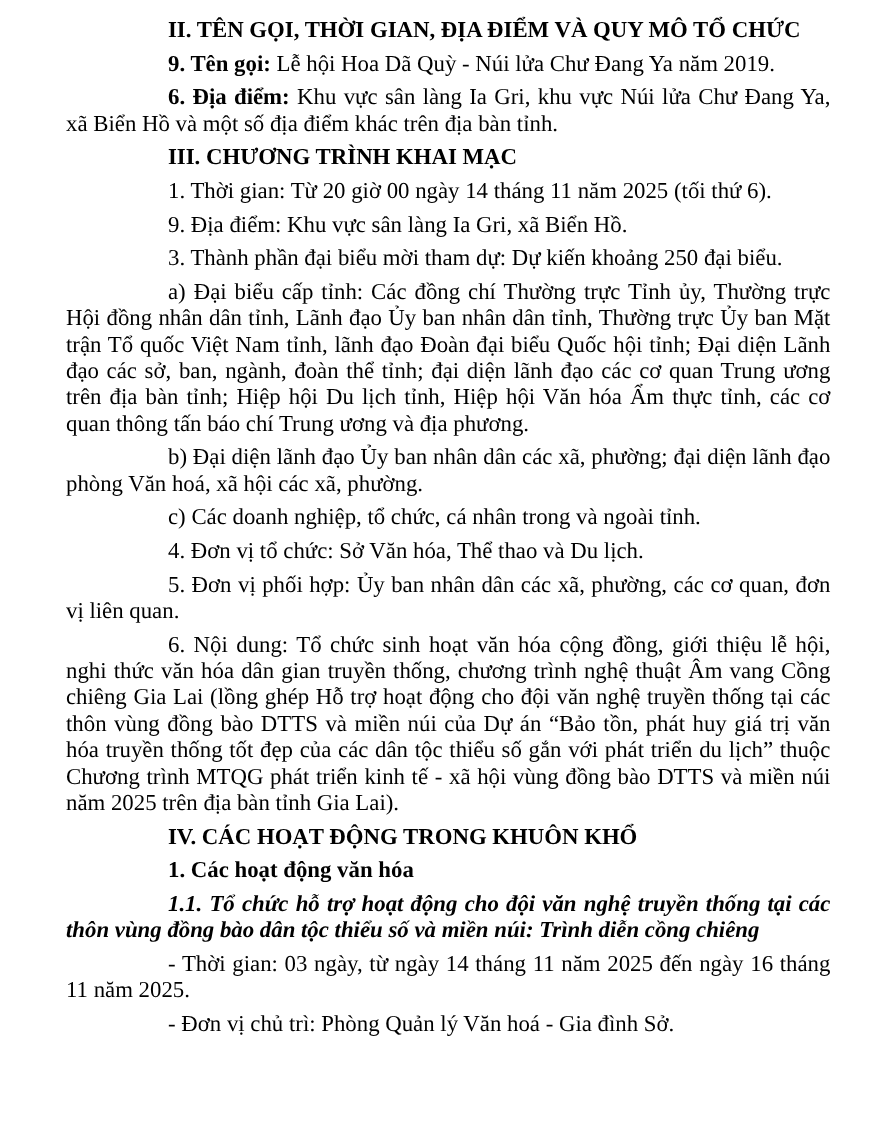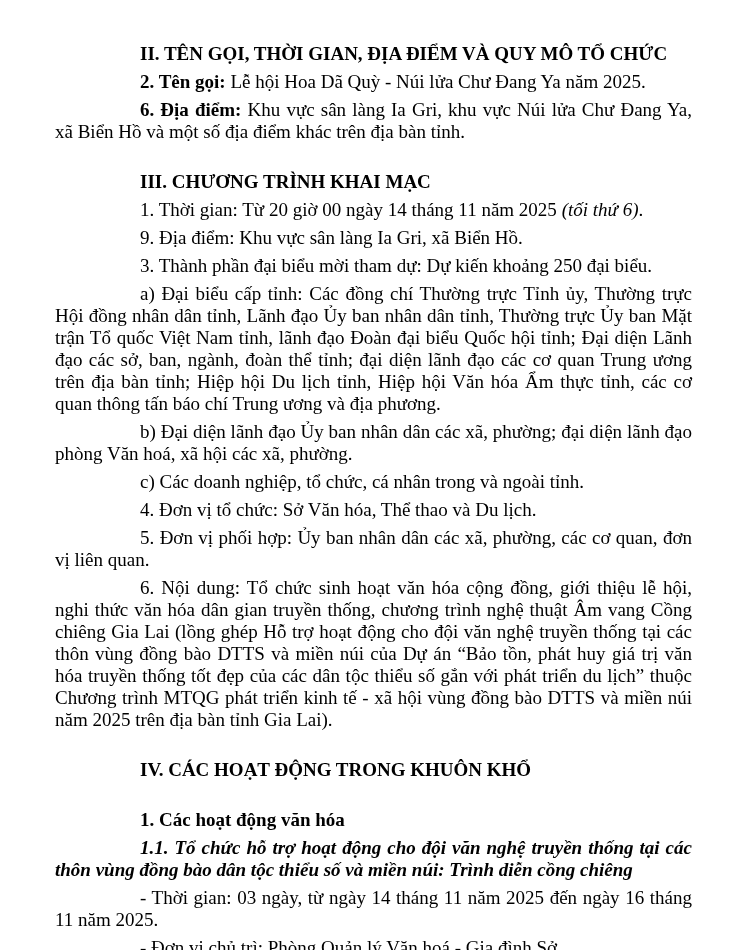--- a/index.html
+++ b/index.html
@@ -13,33 +13,33 @@
     font-family: "Liberation Serif", "DejaVu Serif", serif;
     font-size: 19px;
     line-height: 22px;
     overflow: hidden;
   }
   .para {
     margin: 0 0 6px 0;
     text-align: justify;
     text-indent: 85px;
   }
-  .heading { font-weight: bold; margin-top: 28px; }
+  .heading { font-weight: bold; }
   .b  { font-weight: bold; }
-  .i  { font-style: italic; }
+  .i  { }
   .bi { font-weight: bold; font-style: italic; }
 </style>
 </head>
 <body>
 
 <div class="page">
 
   <p class="para heading"><span class="b">II. TÊN GỌI, THỜI GIAN, ĐỊA ĐIỂM VÀ QUY MÔ TỔ CHỨC</span></p>
 
-  <p class="para"><span class="b">2. Tên gọi:</span><span> Lễ hội Hoa Dã Quỳ - Núi lửa Chư Đang Ya năm 2025.</span></p>
+  <p class="para"><span class="b">9. Tên gọi:</span><span> Lễ hội Hoa Dã Quỳ - Núi lửa Chư Đang Ya năm 2019.</span></p>
 
 
   <p class="para"><span class="b">6. Địa điểm:</span><span> Khu vực sân làng Ia Gri, khu vực Núi lửa Chư Đang Ya, xã Biển Hồ và một số địa điểm khác trên địa bàn tỉnh.</span></p>
 
   <p class="para heading"><span class="b">III. CHƯƠNG TRÌNH KHAI MẠC</span></p>
 
   <p class="para"><span>1. Thời gian: Từ 20 giờ 00 ngày 14 tháng 11 năm 2025 </span><span class="i">(tối thứ 6)</span><span>.</span></p>
 
   <p class="para"><span>9. Địa điểm: Khu vực sân làng Ia Gri, xã Biển Hồ.</span></p>
 

